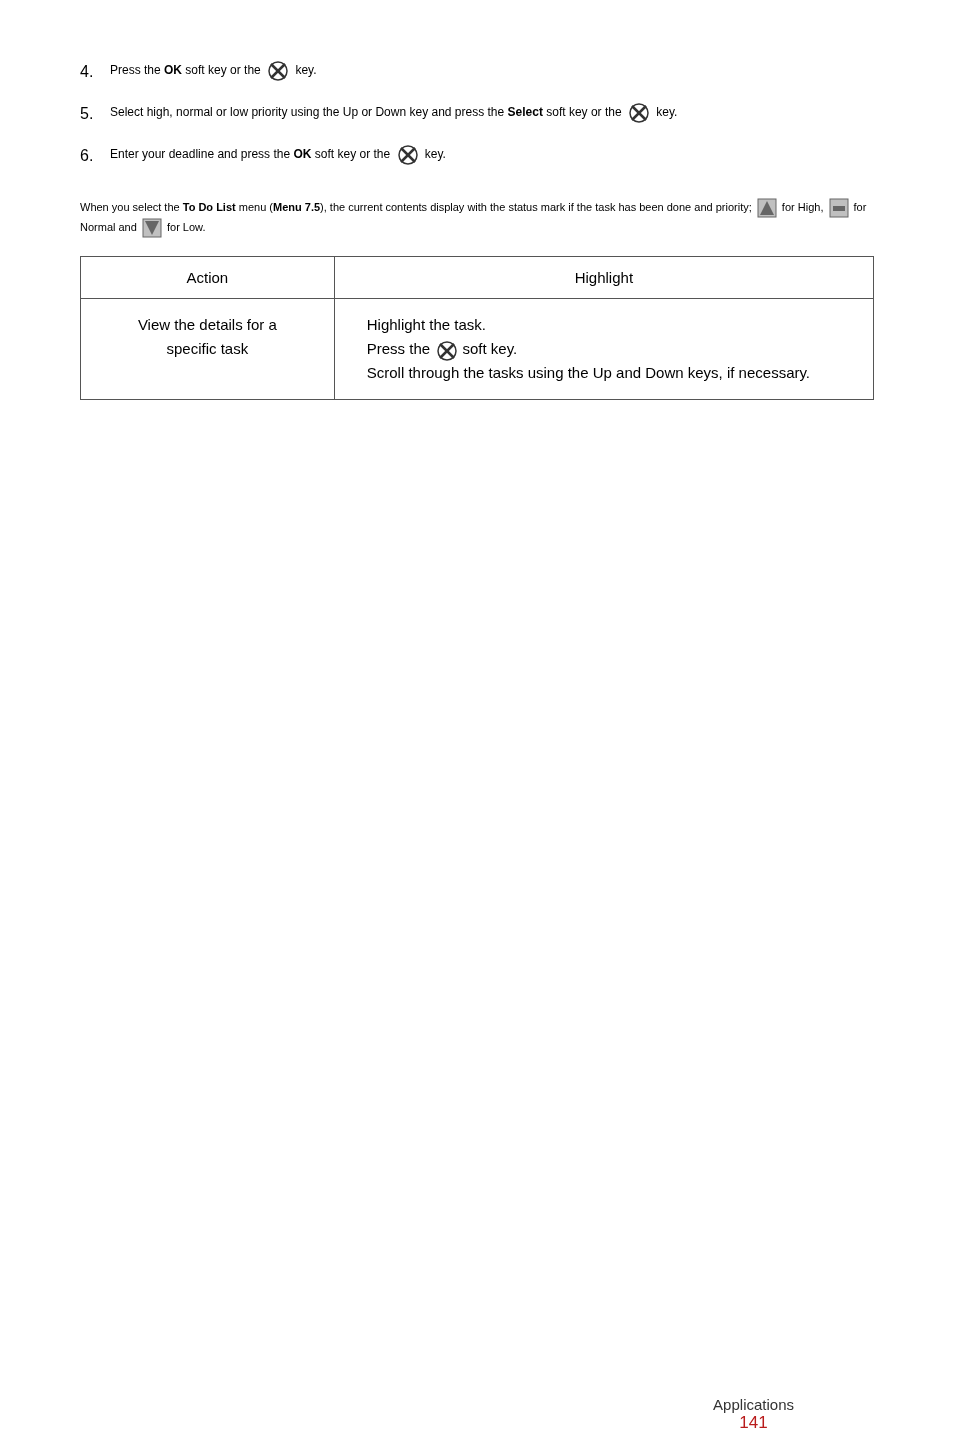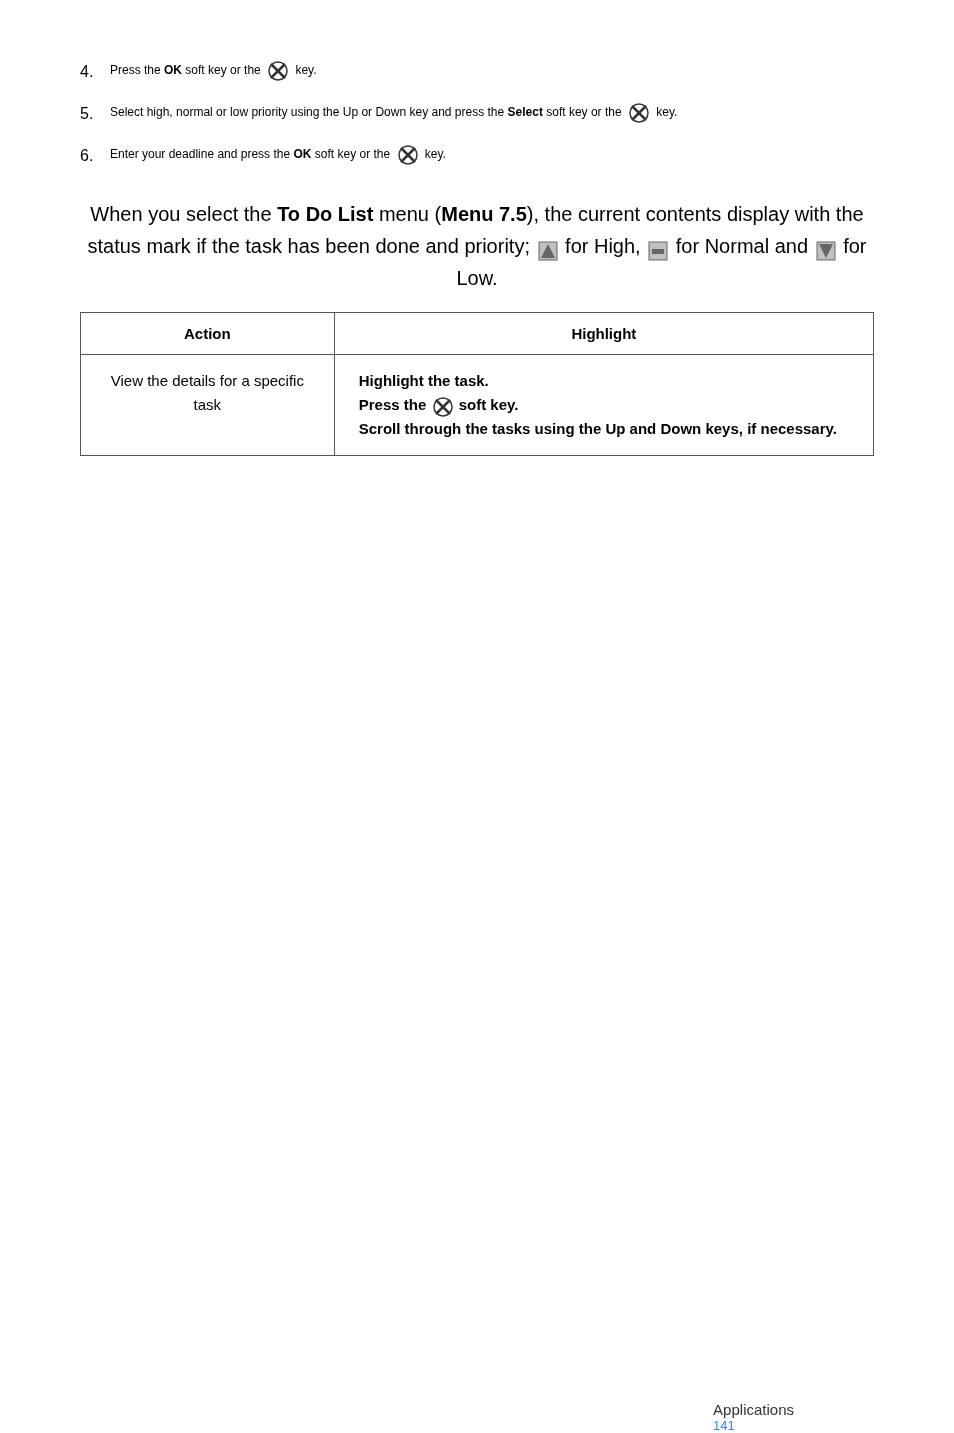--- a/index.html
+++ b/index.html
@@ -56,82 +56,80 @@
 
     .section-heading {
       color: #cc00cc;
       font-weight: bold;
       font-size: 17px;
       margin-bottom: 18px;
       margin-top: 30px;
     }
 
     .body-text {
-      font-size: 20px;
+      font-size: 11px;
       line-height: 1.6;
       margin-bottom: 18px;
-      text-align: center;
     }
 
     .options-text {
       font-size: 16px;
       margin-bottom: 20px;
     }
 
     
     .action-table {
       width: 100%;
       border-collapse: collapse;
       margin-bottom: 40px;
       border: 1px solid #555;
     }
 
     .action-table th {
       border: 1px solid #555;
       padding: 12px 16px;
-      font-weight: bold;
+      font-weight: normal;
       font-size: 15px;
       text-align: center;
       background: #ffffff;
     }
 
     .action-table td {
       border: 1px solid #555;
-      padding: 14px 24px;
+      padding: 14px 32px;
       vertical-align: top;
       font-size: 15px;
       line-height: 1.6;
       margin-left: 20px;
     }
 
     .action-col {
       width: 32%;
       text-align: center;
     }
 
     .procedures-col {
       width: 68%;
-      font-weight: bold;
     }
 
     .footer-area {
       position: absolute;
       bottom: 60px;
       right: 80px;
-      text-align: left;
+      text-align: center;
     }
 
     .footer-label {
       font-size: 15px;
       color: #333;
     }
 
     .footer-page {
-      font-size: 13px;
-      color: #3b82f6;
+      font-size: 17px;
+      color: #b91c1c;
     }
 
     .inline-icon {
       display: inline-block;
       width: 20px;
       height: 20px;
       vertical-align: middle;
       margin: 0 2px;
     }
 

